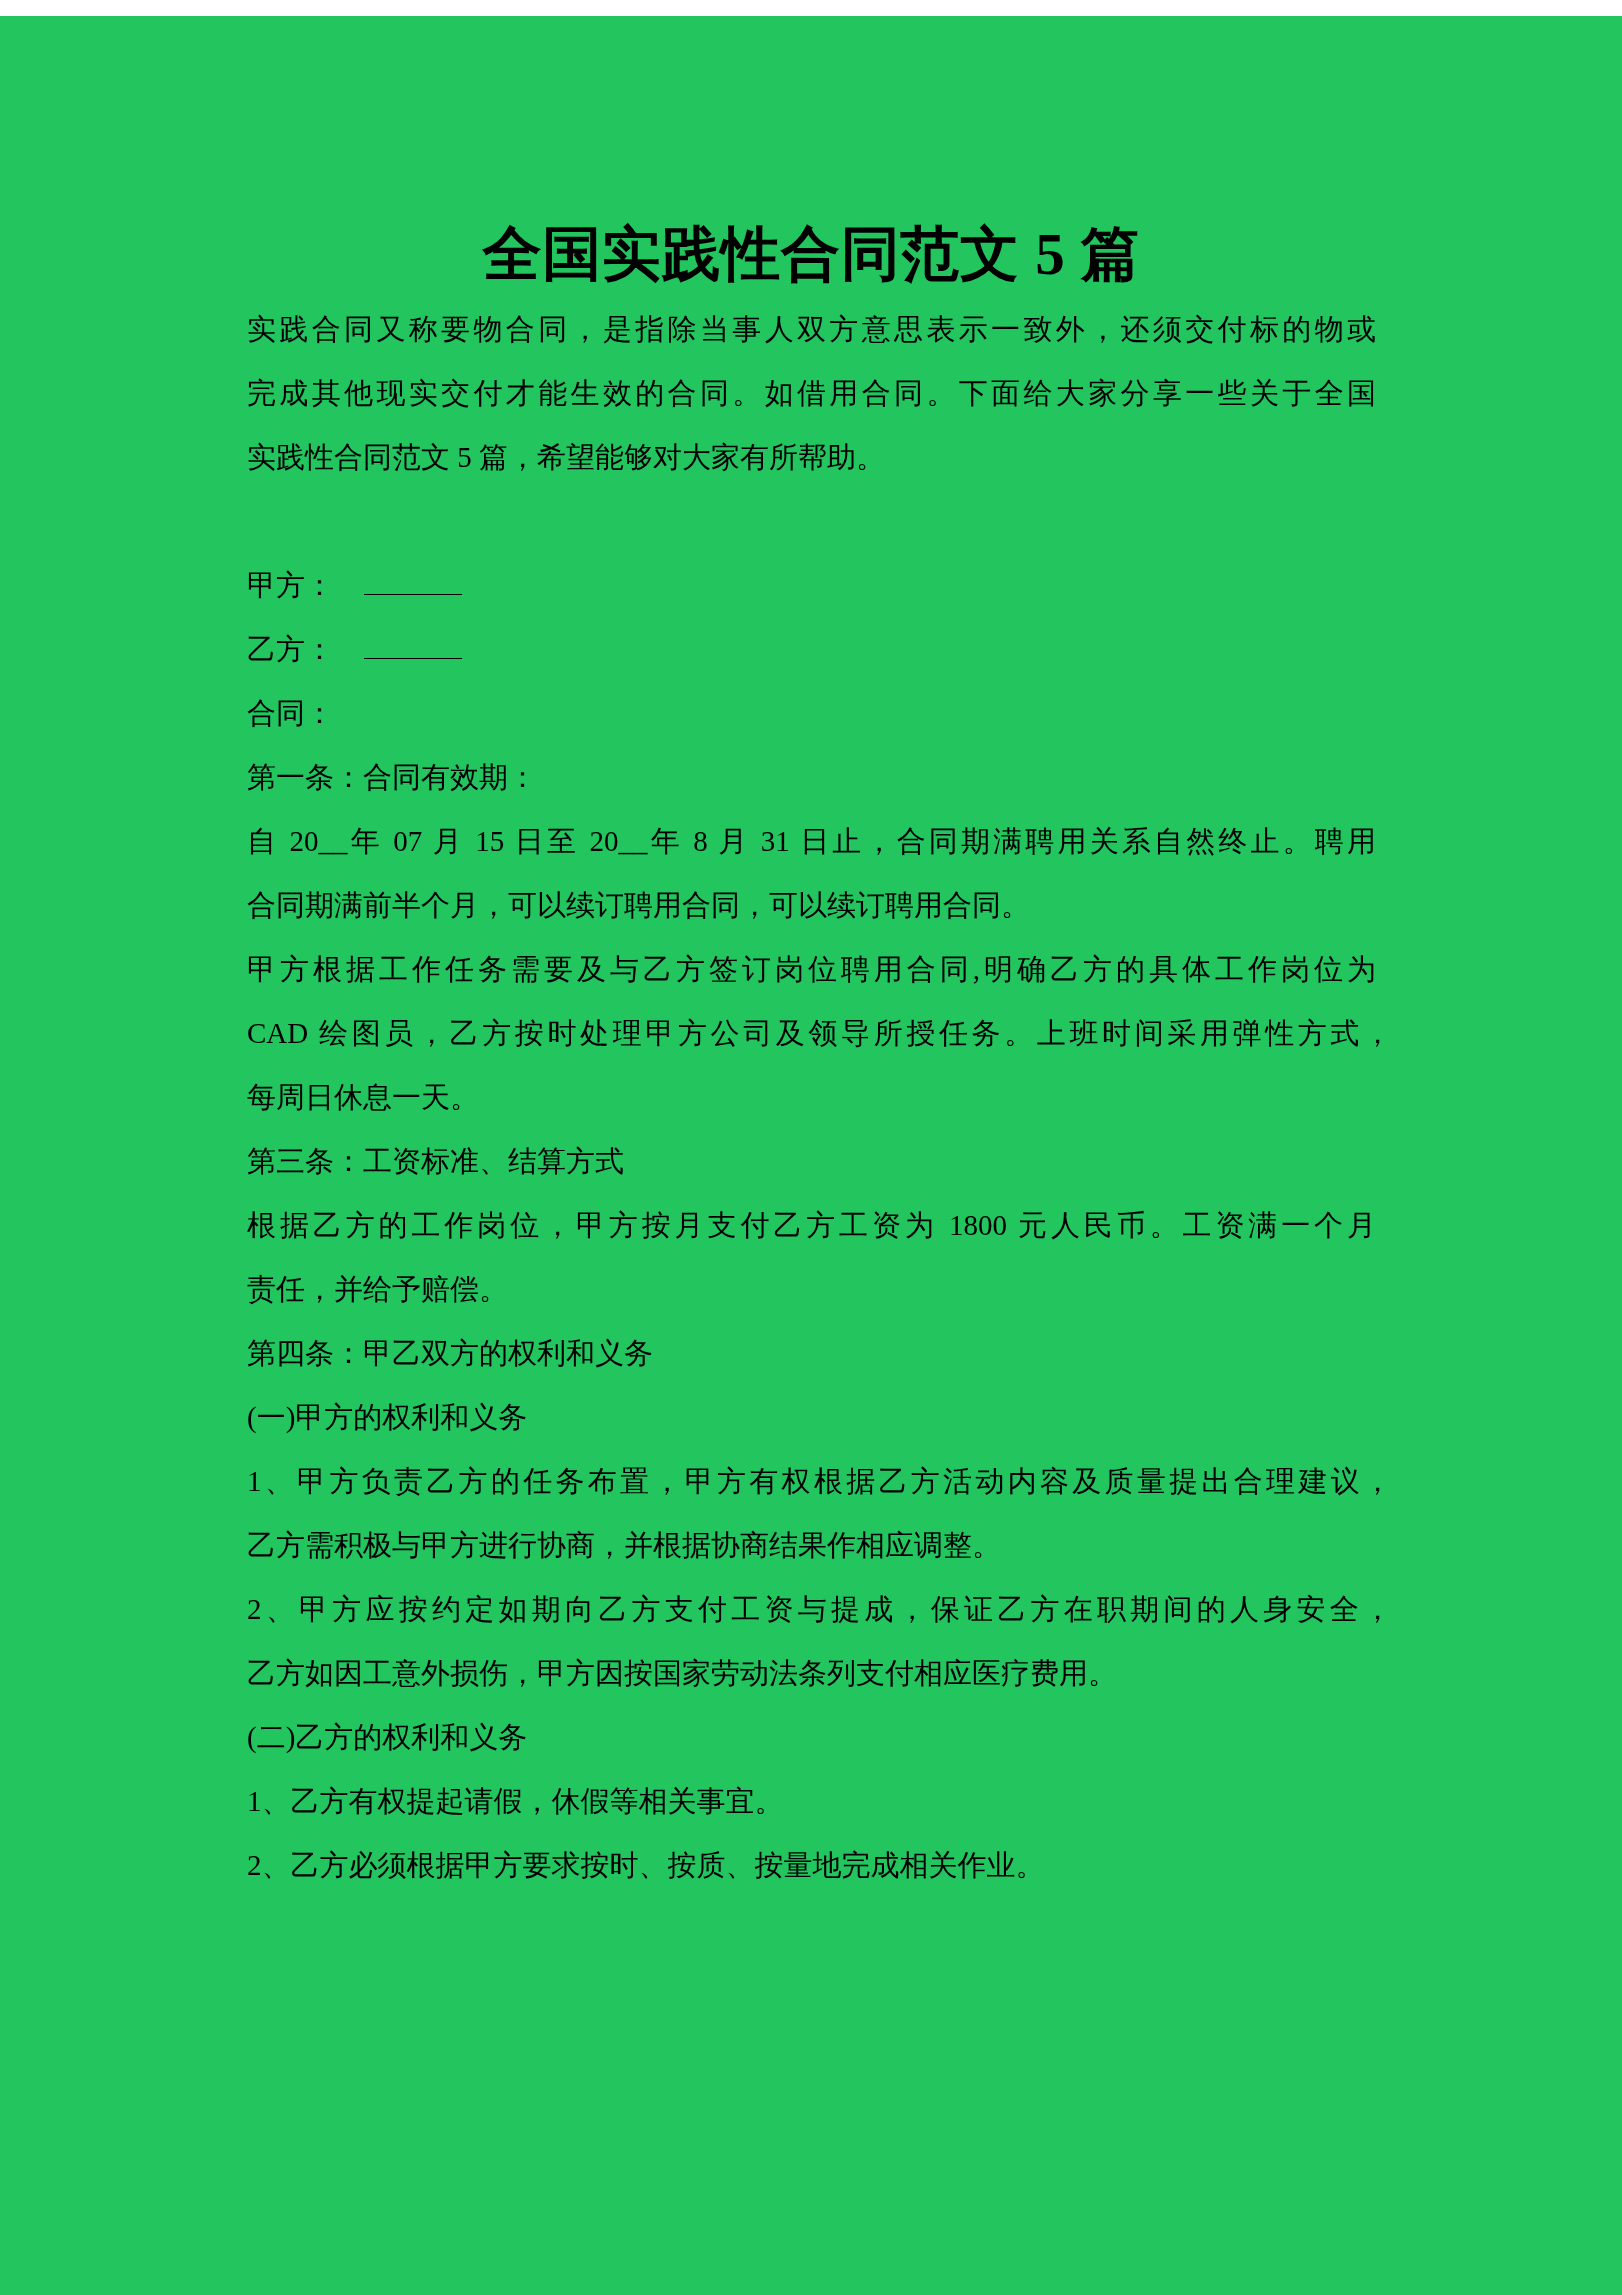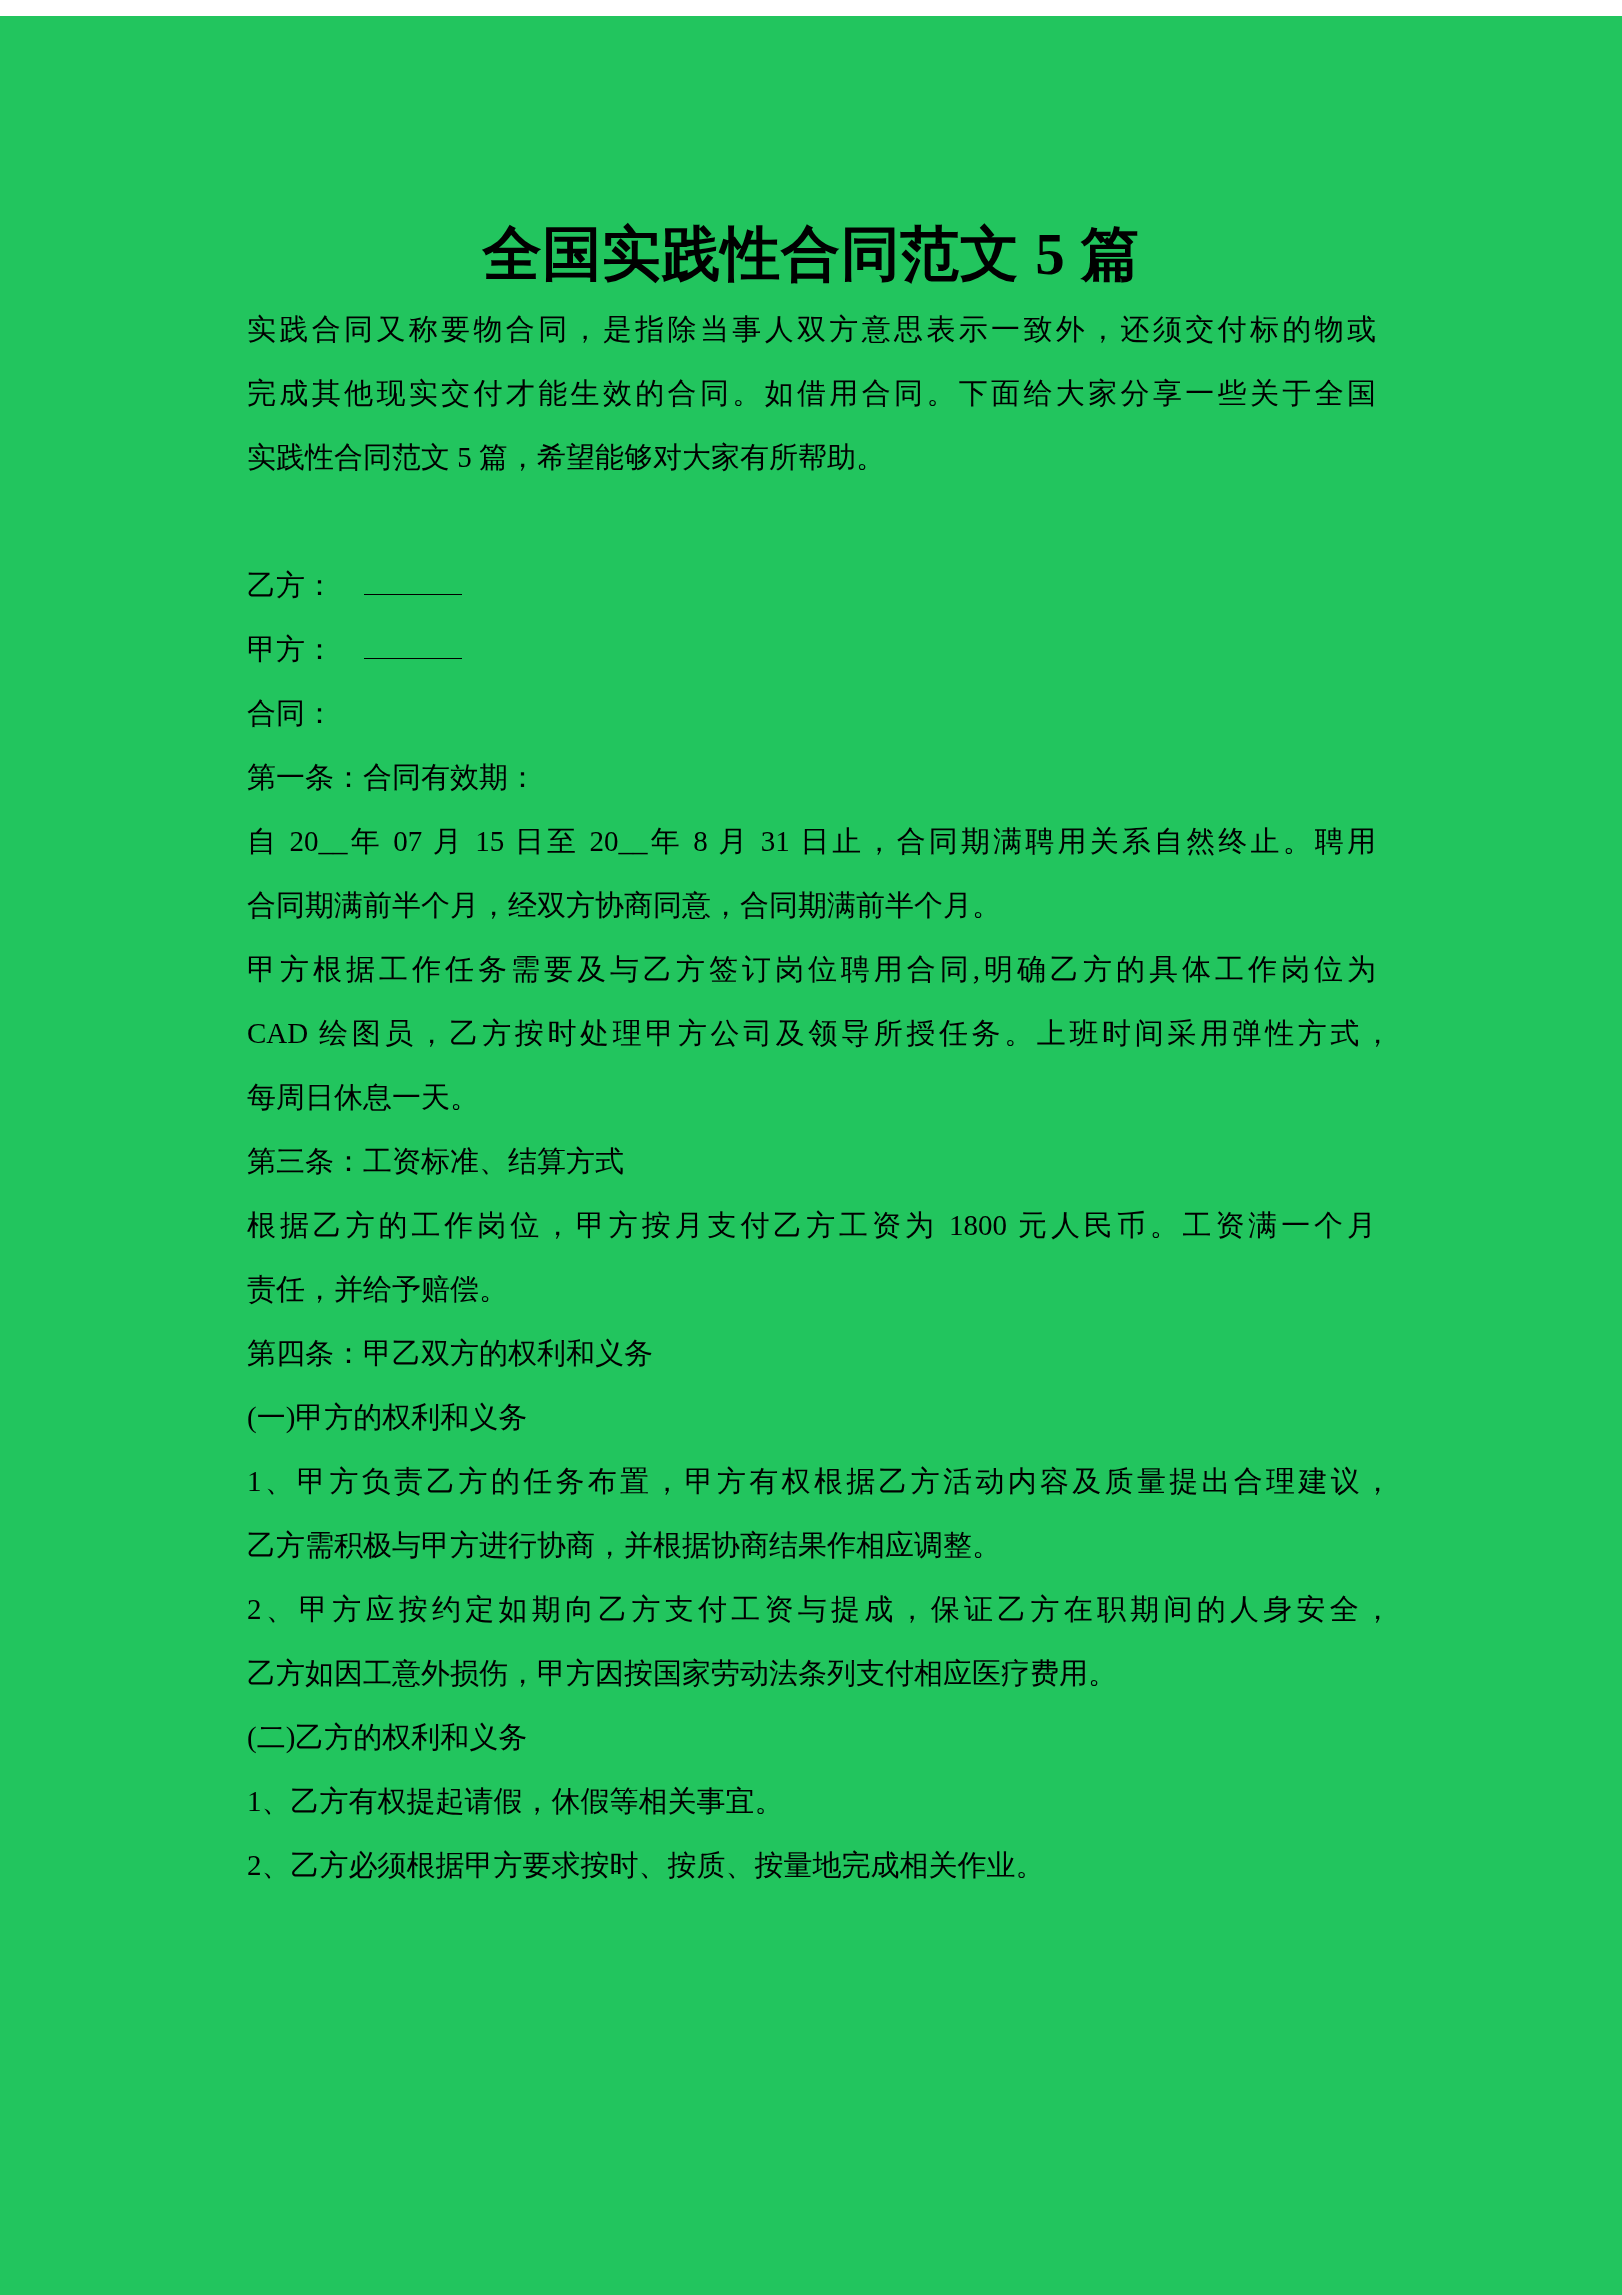--- a/index.html
+++ b/index.html
@@ -82,28 +82,28 @@
   <div class="title">全国实践性合同范文 5 篇</div>
 
   <div class="body">
 
     <div class="line full">实践合同又称要物合同，是指除当事人双方意思表示一致外，还须交付标的物或</div>
     <div class="line full">完成其他现实交付才能生效的合同。如借用合同。下面给大家分享一些关于全国</div>
     <div class="line">实践性合同范文 5 篇，希望能够对大家有所帮助。</div>
 
     <div class="line blank"></div>
 
+    <div class="line"><span>甲方：</span><span class="blank-field"></span></div>
     <div class="line"><span>乙方：</span><span class="blank-field"></span></div>
-    <div class="line"><span>甲方：</span><span class="blank-field"></span></div>
 
     <div class="line">合同：</div>
 
     <div class="line">第一条：合同有效期：</div>
     <div class="line full">自 20__年 07 月 15 日至 20__年 8 月 31 日止，合同期满聘用关系自然终止。聘用</div>
-    <div class="line">合同期满前半个月，经双方协商同意，合同期满前半个月。</div>
+    <div class="line">合同期满前半个月，可以续订聘用合同，可以续订聘用合同。</div>
 
     <div class="line full">甲方根据工作任务需要及与乙方签订岗位聘用合同,明确乙方的具体工作岗位为</div>
     <div class="line hang">CAD 绘图员，乙方按时处理甲方公司及领导所授任务。上班时间采用弹性方式，</div>
     <div class="line">每周日休息一天。</div>
 
     <div class="line">第三条：工资标准、结算方式</div>
     <div class="line full">根据乙方的工作岗位，甲方按月支付乙方工资为 1800 元人民币。工资满一个月</div>
     <div class="line">责任，并给予赔偿。</div>
 
     <div class="line">第四条：甲乙双方的权利和义务</div>

